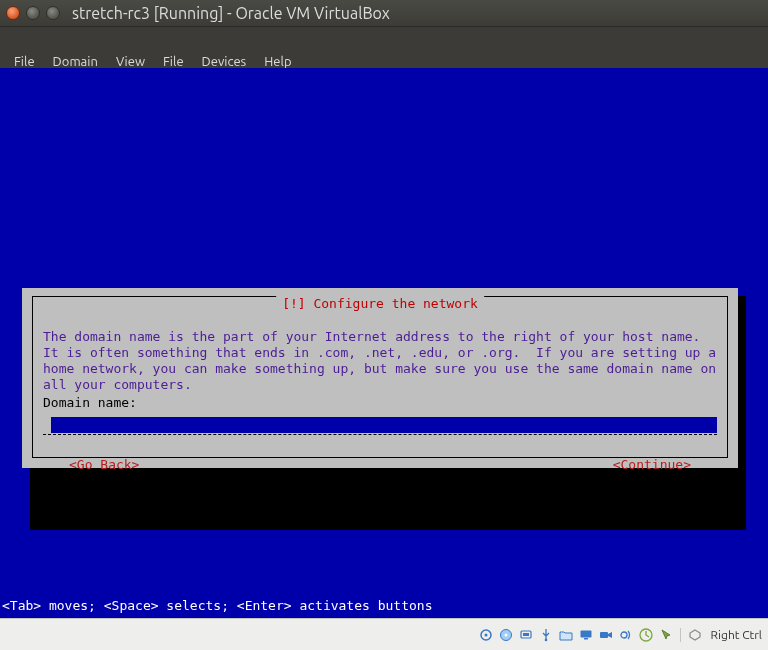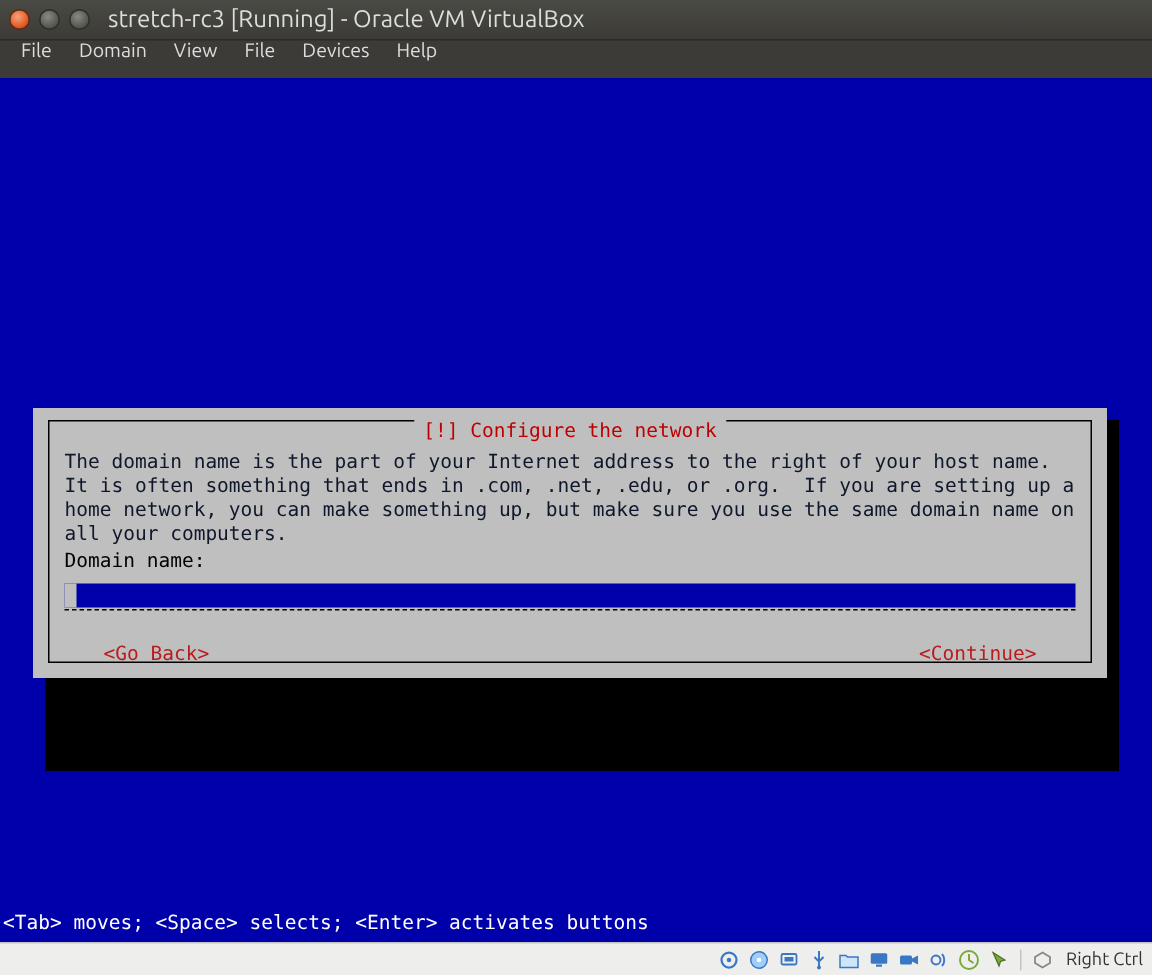--- a/index.html
+++ b/index.html
@@ -3,37 +3,37 @@
 <meta charset="utf-8">
 <style>
   * { box-sizing: border-box; margin: 0; padding: 0; }
   html, body { width: 768px; height: 650px; overflow: hidden; font-family: "Ubuntu", "DejaVu Sans", sans-serif; background: #fff; }
   .window { width: 768px; height: 650px; display: flex; flex-direction: column; background: #000; }
   .titlebar { height: 26px; background: linear-gradient(#4a4a44, #3c3b37); display: flex; align-items: center; padding: 0 6px; gap: 6px; }
   .wbtn { width: 14px; height: 14px; border-radius: 50%; display: inline-block; }
   .close { background: radial-gradient(circle at 40% 35%, #f7a37a, #e05f2c 60%, #b24218); border: 1px solid #6a2a10; }
   .min, .max { background: radial-gradient(circle at 40% 35%, #8a8a84, #5b5b55 60%, #47463f); border: 1px solid #2f2f2a; }
   .title { color: #ddd; font-size: 16px; font-weight: normal; margin-left: 6px; white-space: nowrap; }
-  .menubar { height: 26px; background: #3c3b37; display: flex; align-items: flex-start; gap: 18px; padding: 0 14px; color: #ddd; font-size: 13px; border-top: 1px solid #2a2a26; }
+  .menubar { height: 42px; background: #3c3b37; display: flex; align-items: flex-end; gap: 18px; padding: 0 14px; color: #ddd; font-size: 13px; border-top: 1px solid #2a2a26; }
   .menubar span { cursor: default; }
   .vm-screen { flex: 1; background: #0000aa; position: relative; font-family: "DejaVu Sans Mono", "Courier New", monospace; color: #fff; font-size: 13px; line-height: 16px; }
   .dialog-shadow { position: absolute; left: 30px; top: 228px; width: 716px; height: 234px; background: #000; }
   .dialog { position: absolute; left: 22px; top: 220px; width: 716px; height: 180px; background: #bfbfbf; color: #000; border: 2px solid #bfbfbf; }
   .frame { position: absolute; left: 8px; top: 6px; right: 8px; bottom: 8px; border: 1px solid #000; }
   .frame-title { position: absolute; top: -1px; left: 50%; transform: translateX(-50%); background: #bfbfbf; padding: 0 6px; color: #c00000; white-space: nowrap; }
   .frame-body { position: absolute; left: 10px; right: 10px; top: 20px; bottom: 10px; }
-  .desc { color: #0f172a; white-space: pre-wrap; }
+  .desc { color: #4c1d95; white-space: pre-wrap; margin-top: 12px; }
   .label { margin-top: 2px; }
   .input-row { margin-top: 6px; height: 16px; background: #0000aa; position: relative; }
   .input-caret { position: absolute; left: 0; top: 0; width: 8px; height: 16px; background: #bfbfbf; }
   .input-underline { position: absolute; left: 0; right: 0; bottom: -2px; border-bottom: 1px dashed #000; }
   .btnrow { margin-top: 24px; display: flex; justify-content: space-between; padding: 0 26px; }
   .btn { color: #b91c1c; }
   .hints { position: absolute; left: 2px; bottom: 4px; color: #fff; }
-  .statusbar { height: 22px; background: #eeeeec; border-top: 1px solid #c4c4c0; display: flex; align-items: center; justify-content: flex-end; padding: 0 6px; gap: 4px; font-size: 12px; color: #333; }
+  .statusbar { height: 32px; background: #eeeeec; border-top: 1px solid #c4c4c0; display: flex; align-items: center; justify-content: flex-end; padding: 0 6px; gap: 4px; font-size: 12px; color: #333; }
   .sb-icon { width: 16px; height: 16px; display: inline-flex; align-items: center; justify-content: center; }
   .sb-sep { width: 1px; height: 14px; background: #c4c4c0; margin: 0 2px; }
   .hostkey { margin-left: 4px; }
 </style>
 </head>
 <body>
 
 <div class="window">
   <div class="titlebar">
     <span class="wbtn close"></span>

